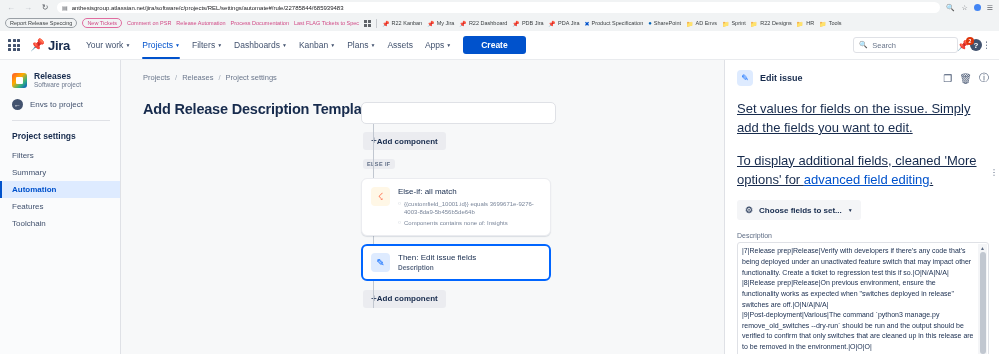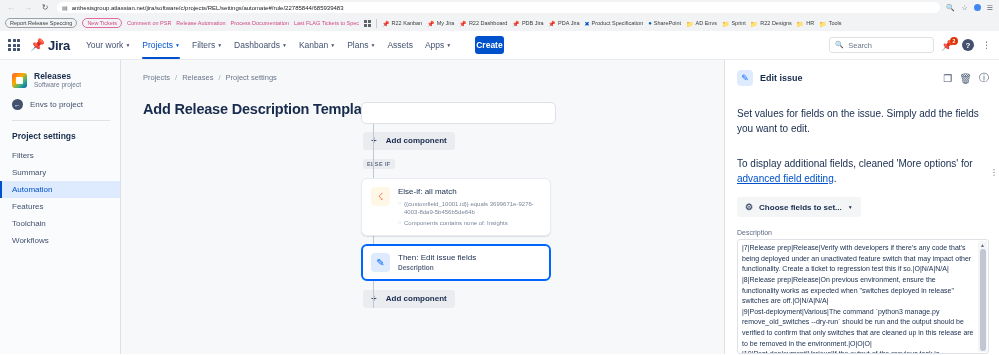--- a/index.html
+++ b/index.html
@@ -67,23 +67,23 @@
   .nav-items { display: flex; align-items: center; gap: 12px; margin-left: 6px; }
   .nav-item { font-size: 8.5px; color: #42526e; display: flex; align-items: center; gap: 2px; position: relative; white-space: nowrap; }
   .nav-item.active { color: #0052cc; }
   .nav-item.active::after {
     content: ''; position: absolute; left: 0; right: 0; bottom: -9px;
     height: 2px; background: #0052cc; border-radius: 1px;
   }
   .caret { font-size: 5px; }
   .create-btn {
     background: #0052cc; color: #fff; font-size: 8.5px; font-weight: 600;
-    border: none; border-radius: 3px; padding: 4px 1px; cursor: pointer; margin-left: 12px;
-  }
-  .nav-right { margin-left: auto; display: flex; align-items: center; gap: 8px; }
+    border: none; border-radius: 3px; padding: 4px 18px; cursor: pointer;
+  }
+  .nav-right { margin-left: auto; display: flex; align-items: center; gap: 0; }
   .search-box {
     width: 105px; height: 16px; border: 1px solid #dfe1e6; border-radius: 3px;
     display: flex; align-items: center; gap: 4px; padding: 0 6px; background: #fff;
   }
   .search-box span.q { font-size: 7px; color: #6b778c; }
   .search-box .ph { font-size: 7.5px; color: #6b778c; }
   .nav-icon { position: relative; font-size: 10px; color: #42526e; }
   .badge {
     position: absolute; top: -3px; right: -4px; background: #de350b; color: #fff;
     font-size: 5px; border-radius: 6px; min-width: 8px; height: 8px;
@@ -119,21 +119,21 @@
     width: 11px; height: 11px; border-radius: 50%; background: #42526e; color: #fff;
     font-size: 7px; display: flex; align-items: center; justify-content: center; flex-shrink: 0;
   }
   .back-label { font-size: 8px; color: #42526e; }
   .side-divider { height: 1px; background: #dfe1e6; margin: 1px 10px 7px 12px; }
   .side-title { font-size: 8.5px; font-weight: 700; color: #172b4d; padding: 3px 12px 6px 12px; }
   .side-item {
     font-size: 8px; color: #42526e; padding: 4px 12px 4px 12px;
     display: flex; align-items: center; gap: 4px; position: relative;
   }
-  .side-item.selected { background: #deebff; color: #0052cc; font-weight: 400; }
+  .side-item.selected { background: #deebff; color: #0052cc; font-weight: 700; }
   .side-item.selected::before {
     content: ''; position: absolute; left: 0; top: 0; bottom: 0; width: 2px; background: #0052cc;
   }
   .side-chev { font-size: 6px; color: #42526e; width: 5px; margin-left: -7px; }
 
   
   .main { flex: 1; background: #f7f8f9; position: relative; overflow: hidden; }
   .crumbs { padding: 13px 0 0 22px; display: flex; align-items: center; gap: 5px; }
   .crumb { font-size: 7.5px; color: #6b778c; }
   .crumb.sep { color: #a5adba; }
@@ -164,21 +164,21 @@
   .v-sep { width: 1px; height: 14px; background: #dfe1e6; }
 
   
   .canvas { position: absolute; left: 230px; top: 70px; width: 480px; }
   .rail { position: absolute; left: 22px; top: -18px; bottom: 0; width: 1px; background: #c1c7d0; }
   .card-top {
     position: absolute; left: 10px; top: -28px; width: 195px; height: 22px;
     background: #fff; border: 1px solid #dfe1e6; border-radius: 5px;
   }
   .add-comp {
-    display: inline-flex; gap: 9px; background: #ebecf0;
+    display: inline-flex; align-items: center; gap: 0; background: #ebecf0;
     border-radius: 3px; padding: 4px 8px; font-size: 8px; font-weight: 600; color: #172b4d;
     margin-left: 12px; cursor: pointer;
   }
   .add-plus { font-size: 10px; font-weight: 400; color: #42526e; line-height: 1; }
   .elseif-chip {
     display: inline-block; margin: 9px 0 0 12px; background: #ebecf0; color: #5e6c84;
     font-size: 5.5px; font-weight: 700; letter-spacing: 0.4px; border-radius: 3px; padding: 2px 4px;
   }
   .node {
     position: relative; margin: 8px 0 0 10px; width: 190px; background: #fff;
@@ -206,21 +206,21 @@
     overflow: hidden;
   }
   .panel-head { display: flex; align-items: center; gap: 7px; }
   .panel-icon {
     width: 16px; height: 16px; border-radius: 4px; background: #deebff; color: #0065ff;
     display: flex; align-items: center; justify-content: center; font-size: 9px; flex-shrink: 0;
   }
   .panel-title { font-size: 9px; font-weight: 700; color: #172b4d; }
   .panel-actions { margin-left: auto; display: flex; align-items: center; gap: 7px; color: #42526e; }
   .pa { font-size: 10px; color: #42526e; }
-  .panel-p { font-size: 10px; color: #172b4d; margin-top: 21px; line-height: 1.45; }
+  .panel-p { font-size: 13px; color: #172b4d; margin-top: 14px; line-height: 1.45; text-decoration: underline; }
   .panel-link { color: #0052cc; text-decoration: underline; }
   .choose-btn {
     margin-top: 11px; display: inline-flex; align-items: center; gap: 6px;
     background: #f4f5f7; border: none; border-radius: 3px; padding: 5px 8px;
     font-size: 8px; font-weight: 600; color: #172b4d; cursor: pointer;
   }
   .gear { font-size: 9px; color: #42526e; }
   .field-label { font-size: 7px; color: #5e6c84; margin-top: 12px; }
   .textarea-wrap {
     margin-top: 3px; border: 1px solid #dfe1e6; border-radius: 3px; background: #fff;
@@ -425,23 +425,20 @@
         <span>Summary</span>
       </div>
       <div class="side-item selected">
         <span>Automation</span>
       </div>
       <div class="side-item">
         <span>Features</span>
       </div>
       <div class="side-item">
         <span>Toolchain</span>
-      </div>
-      <div class="side-item">
-        <span>Workflows</span>
       </div>
     </div>
 
     <div class="main">
       <div class="crumbs">
         <span class="crumb">Projects</span>
         <span class="crumb sep">/</span>
         <span class="crumb">Releases</span>
         <span class="crumb sep">/</span>
         <span class="crumb">Project settings</span>

